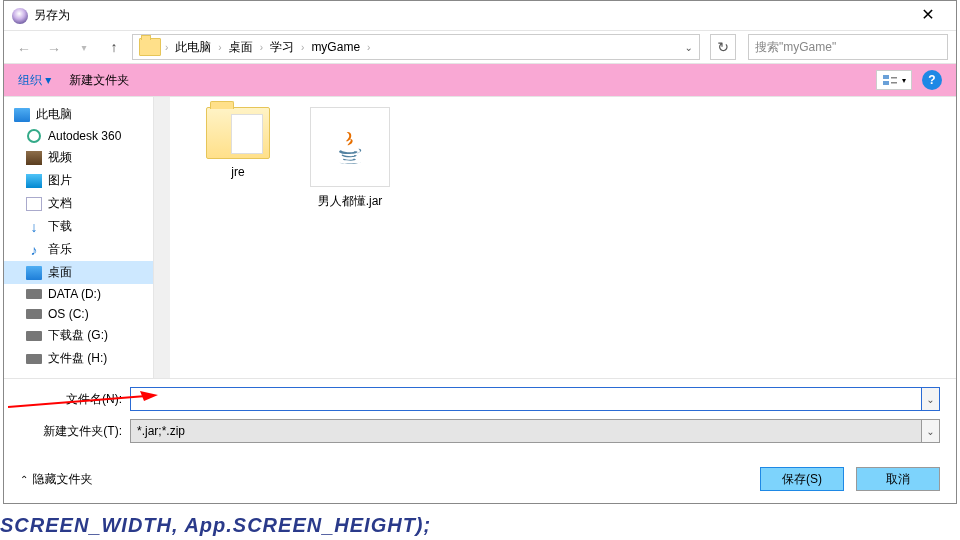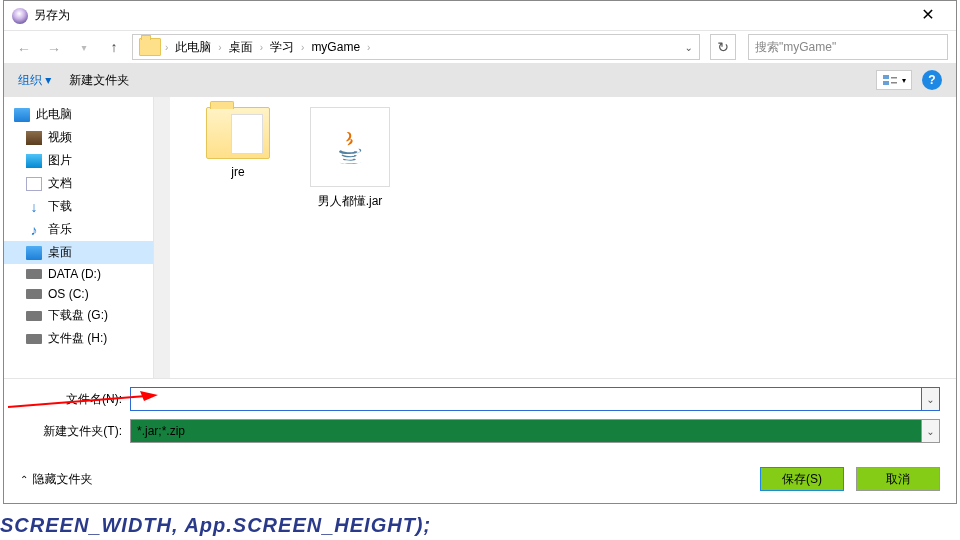--- a/index.html
+++ b/index.html
@@ -13,21 +13,21 @@
 .nav-btn { width: 24px; height: 24px; display: flex; align-items: center; justify-content: center; color: #a0a0a0; font-size: 14px; }
 .nav-btn.active { color: #444; }
 .folder-icon { width: 22px; height: 18px; background: #ffe08a; border: 1px solid #e6c558; border-radius: 1px; position: relative; }
 .folder-icon::before { content:""; position:absolute; top:-4px; left:1px; width:8px; height:4px; background:#ffe08a; border:1px solid #e6c558; border-bottom:none; border-radius:1px 1px 0 0;}
 .crumb-sep { color:#aaa; font-size:10px; margin:0 4px;}
 .crumb { font-size: 12px; cursor: pointer; padding: 2px 3px; }
 .breadcrumb { display: flex; align-items: center; flex: 1; height: 26px; border: 1px solid #ccc; background: #fff; padding: 0 6px; }
 .chev-down { margin-left: auto; color: #555; font-size: 10px; }
 .refresh { width: 26px; height: 26px; border: 1px solid #ccc; display: flex; align-items: center; justify-content: center; font-size: 14px; color: #555; margin-left: 4px; }
 .search { width: 200px; height: 26px; border: 1px solid #ccc; background: #fff; padding: 0 6px; font-size: 12px; color: #888; display:flex; align-items:center; margin-left: 6px; }
-.orgbar { height: 34px; border-top: 1px solid #e5e5e5; border-bottom: 1px solid #e5e5e5; background: #e5e5e5; display: flex; align-items: center; padding: 0 14px; gap: 18px; font-size: 12px; }
+.orgbar { height: 34px; border-top: 1px solid #e5e5e5; border-bottom: 1px solid #e5e5e5; background: #f9a8d4; display: flex; align-items: center; padding: 0 14px; gap: 18px; font-size: 12px; }
 .orgbar .dd { color: #0066cc; cursor: pointer; }
 .orgbar .right { margin-left: auto; display:flex; align-items:center; gap:10px; }
 .orgbar .view-btn { width: 36px; height: 20px; border: 1px solid #ccc; background:#fff; display:flex; align-items:center; justify-content:center; }
 .orgbar .help { width: 20px; height: 20px; border-radius: 50%; background: #1e88e5; color: #fff; font-size: 12px; display:flex; align-items:center; justify-content:center; font-weight:bold; }
 .mainrow { flex: 1; display: flex; min-height: 0; }
 .sidebar { width: 150px; border-right: 1px solid #e5e5e5; padding: 6px 0; font-size: 12px; overflow-y: auto; }
 .side-item { display:flex; align-items:center; padding: 3px 6px 3px 22px; gap: 6px; cursor:pointer; white-space: nowrap;}
 .side-item.root { padding-left: 10px; }
 .side-item.sel { background: #cde8ff; }
 .side-ico { width:16px; height:14px; flex-shrink:0; display:flex; align-items:center; justify-content:center; }
@@ -49,21 +49,21 @@
 .folder-thumb::after { content:""; position:absolute; top:6px; right:6px; bottom:4px; width:30px; background:#fff; border:1px solid #ddd;}
 .java-icon { width: 40px; height: 40px; }
 .bottom { border-top: 1px solid #e5e5e5; padding: 8px 16px; }
 .field-row { display:flex; align-items:center; margin-bottom: 8px; }
 .field-label { width: 110px; text-align: right; font-size: 12px; padding-right: 8px; position: relative;}
 .field-input { flex:1; height:24px; border:1px solid #999; padding: 0 6px; font-size:12px; background:#fff; }
 .dd-arrow { width: 18px; height: 24px; border:1px solid #999; border-left:none; display:flex;align-items:center;justify-content:center; font-size:10px; color:#555; background:#f4f4f4;}
 .footer { display:flex; align-items:center; padding: 8px 16px 12px; }
 .hide-link { font-size:12px; display:flex; align-items:center; gap:4px; cursor:pointer; }
 .footer .btns { margin-left:auto; display:flex; gap:12px; }
-.btn { width: 84px; height: 24px; border:1px solid #999; background:#84cc16; font-size:12px; cursor:pointer; }
+.btn { width: 84px; height: 24px; border:1px solid #999; background:#7dd3fc; font-size:12px; cursor:pointer; }
 .btn.primary { border:1px solid #1e88e5; }
 .red-arrow { position:absolute; z-index:5; pointer-events:none; }
 .behind-text { position:absolute; left:0; bottom:2px; font-family: "Courier New", monospace; font-size:20px; font-weight:bold; font-style:italic; color:#2a3a8a; letter-spacing: 1px;}
 </style>
 </head>
 <body>
 
 <div class="behind-text">
   <span>SCREEN_WIDTH, App.SCREEN_HEIGHT);</span>
 </div>
@@ -117,20 +117,26 @@
     </div>
   </div>
 
   <div class="mainrow">
     <div class="sidebar">
       <div class="side-item root">
         <div class="side-ico ico-pc"></div>
         <span>此电脑</span>
       </div>
       <div class="side-item">
+          <div class="side-ico">
+            <div class="ico-a360"></div>
+          </div>
+          <span>Autodesk 360</span>
+        </div>
+      <div class="side-item">
           <div class="side-ico ico-vid"></div>
           <span>视频</span>
         </div>
       <div class="side-item">
           <div class="side-ico ico-img"></div>
           <span>图片</span>
         </div>
       <div class="side-item">
           <div class="side-ico ico-doc"></div>
           <span>文档</span>
@@ -192,21 +198,21 @@
       <svg class="red-arrow" style="left:-12px; top:2px;" width="160" height="20" viewBox="0 0 160 20">
         <line x1="0" y1="18" x2="138" y2="7" stroke="#ff0000" stroke-width="2"></line>
         <polygon points="150,6 132,2 136,12" fill="#ff0000"></polygon>
       </svg>
       <div class="field-label">文件名(N):</div>
       <input class="field-input" style="border-color: rgb(42, 107, 212);" value="">
       <div class="dd-arrow" style="border-color:#2a6bd4;">⌄</div>
     </div>
     <div class="field-row">
       <div class="field-label">新建文件夹(T):</div>
-      <div class="field-input" style="display:flex;align-items:center;background:#15803d;">
+      <div class="field-input" style="display:flex;align-items:center;background:#e5e5e5;">
         <span>*.jar;*.zip</span>
       </div>
       <div class="dd-arrow">⌄</div>
     </div>
   </div>
 
   <div class="footer">
     <div class="hide-link">
       <span style="font-size:10px;">⌃</span>
       <span>隐藏文件夹</span>

